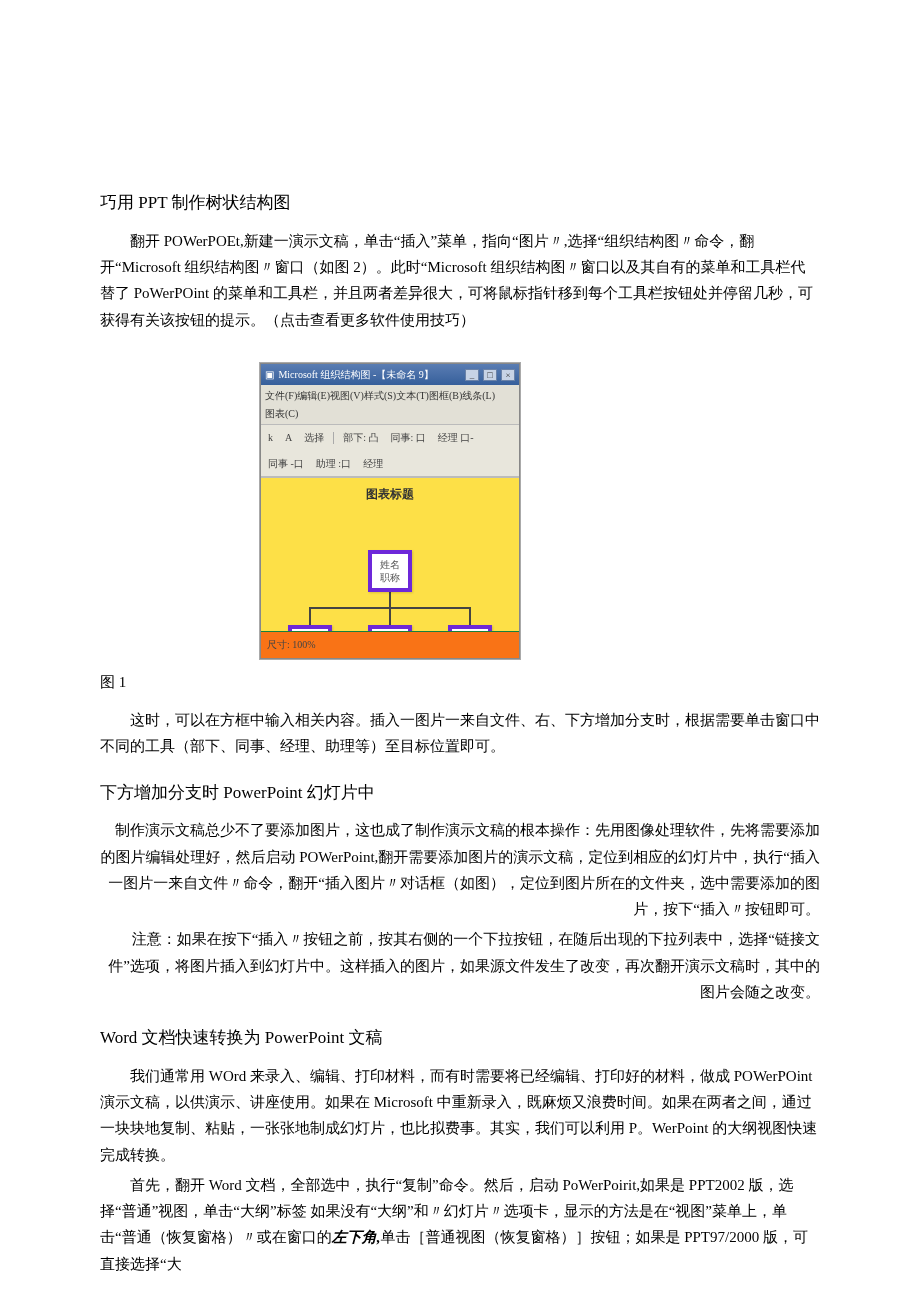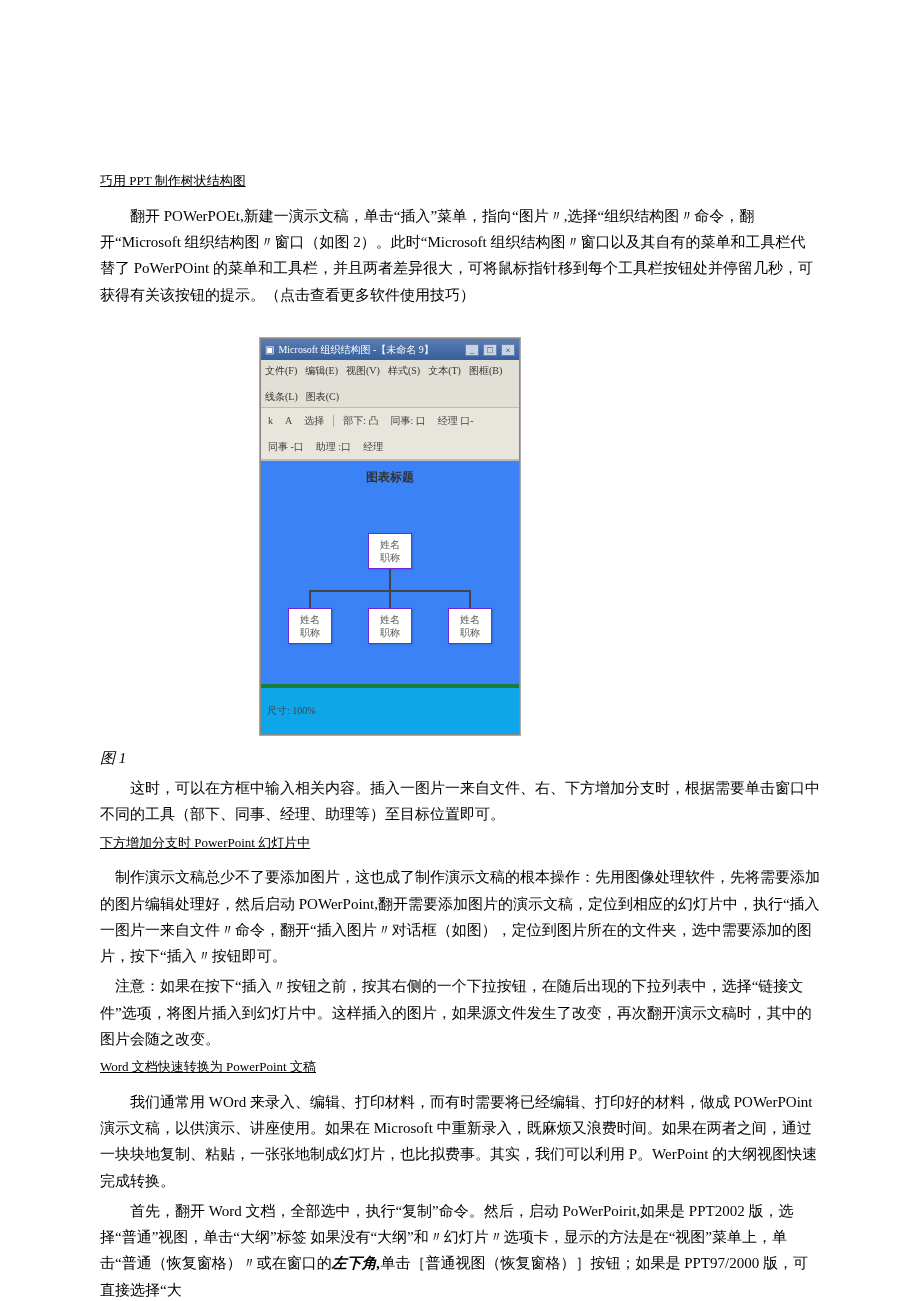--- a/index.html
+++ b/index.html
@@ -6,36 +6,36 @@
     body {
       font-family: "SimSun", "宋体", serif;
       font-size: 15px;
       line-height: 1.75;
       color: #000;
       background: #fff;
       width: 920px;
       padding: 170px 100px 60px 100px;
     }
     .section-title {
-      font-size: 13px;
+      font-size: 17px;
       margin-bottom: 10px;
-      text-decoration: underline;
+      margin-top: 18px;
     }
     .para {
       text-indent: 2em;
       margin-bottom: 4px;
     }
     .para-noindent {
       text-indent: 1em;
       margin-bottom: 4px;
+      text-align: right;
     }
     .fig-caption {
       margin-top: 8px;
-      margin-bottom: 4px;
-      font-style: italic;
+      margin-bottom: 12px;
     }
     .italic-term { font-style: italic; font-weight: bold; }
 
     
     .figure-wrap {
       margin: 30px 0 10px 160px;
       width: 260px;
     }
     .app-frame {
       border: 1px solid #888;
@@ -58,73 +58,73 @@
       border: 1px solid #6a82a8;
       display: inline-block;
       font-size: 9px; line-height: 10px; text-align: center;
       color: #333;
     }
     .app-menubar {
       background: #e2e0d6;
       font-size: 10px;
       padding: 2px 4px;
       display: flex;
-      gap: 8px;
+      gap: 0;
       flex-wrap: wrap;
       color: #333;
       border-bottom: 1px solid #bbb;
     }
     .app-toolbar {
       background: #e8e6dc;
       font-size: 10px;
       padding: 3px 4px;
       display: flex;
       gap: 6px;
       flex-wrap: wrap;
       align-items: center;
       color: #444;
       border-bottom: 1px solid #bbb;
     }
     .tool-item { border: 1px solid transparent; padding: 0 2px; }
     .tool-sep { width: 1px; height: 12px; background: #aaa; }
     .canvas-area {
-      background: #3b82f6;
-      height: 224px;
+      background: #fde047;
+      height: 154px;
       position: relative;
       border-top: 1px solid #bbb;
       overflow: hidden;
     }
     .chart-title {
       position: absolute;
       top: 6px; left: 0; right: 0;
       text-align: center;
       font-size: 12px; font-weight: bold;
       color: #333;
     }
     .org-box {
       position: absolute;
       width: 44px;
-      border: 1px solid #6d28d9;
+      border: 4px solid #6d28d9;
       background: #fff;
       font-size: 10px;
       text-align: center;
       line-height: 1.3;
       padding: 4px 0;
       color: #555;
       box-shadow: 1px 1px 2px rgba(0,0,0,0.15);
     }
     .conn {
       position: absolute;
       background: #444;
     }
     .app-statusbar {
-      background: #0ea5e9;
-      font-size: 10px;
-      padding: 14px 6px;
-      border-top: 4px solid #15803d;
+      background: #f97316;
+      font-size: 10px;
+      padding: 4px 6px;
+      border-top: 1px solid #15803d;
       color: #444;
     }
   </style>
 </head>
 <body>
 
 <div class="section-title">巧用 PPT 制作树状结构图</div>
 <div class="para">翻开 POWerPOEt,新建一演示文稿，单击“插入”菜单，指向“图片〃,选择“组织结构图〃命令，翻开“Microsoft 组织结构图〃窗口（如图 2）。此时“Microsoft 组织结构图〃窗口以及其自有的菜单和工具栏代替了 PoWerPOint 的菜单和工具栏，并且两者差异很大，可将鼠标指针移到每个工具栏按钮处并停留几秒，可获得有关该按钮的提示。（点击查看更多软件使用技巧）</div>
 
 <div class="figure-wrap">

